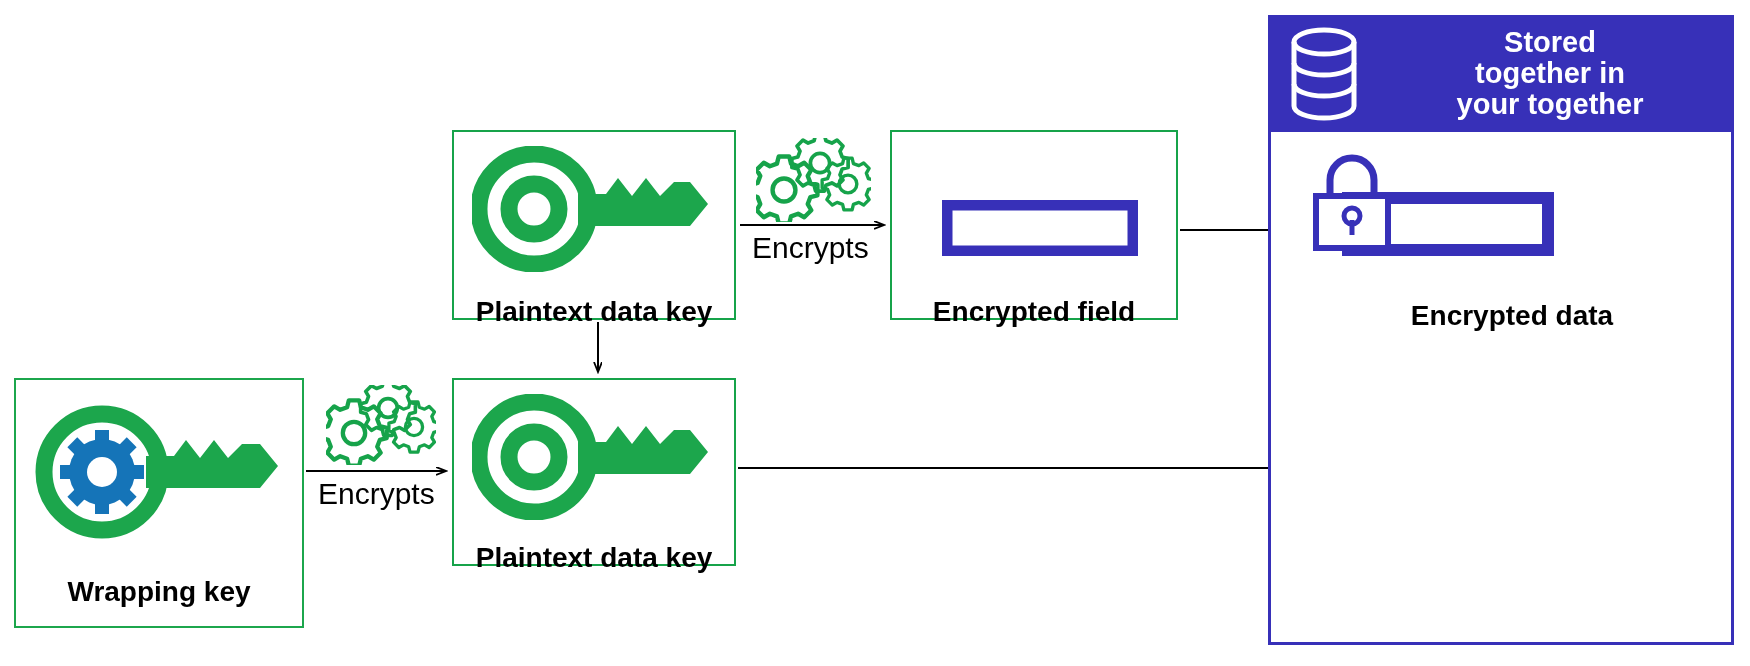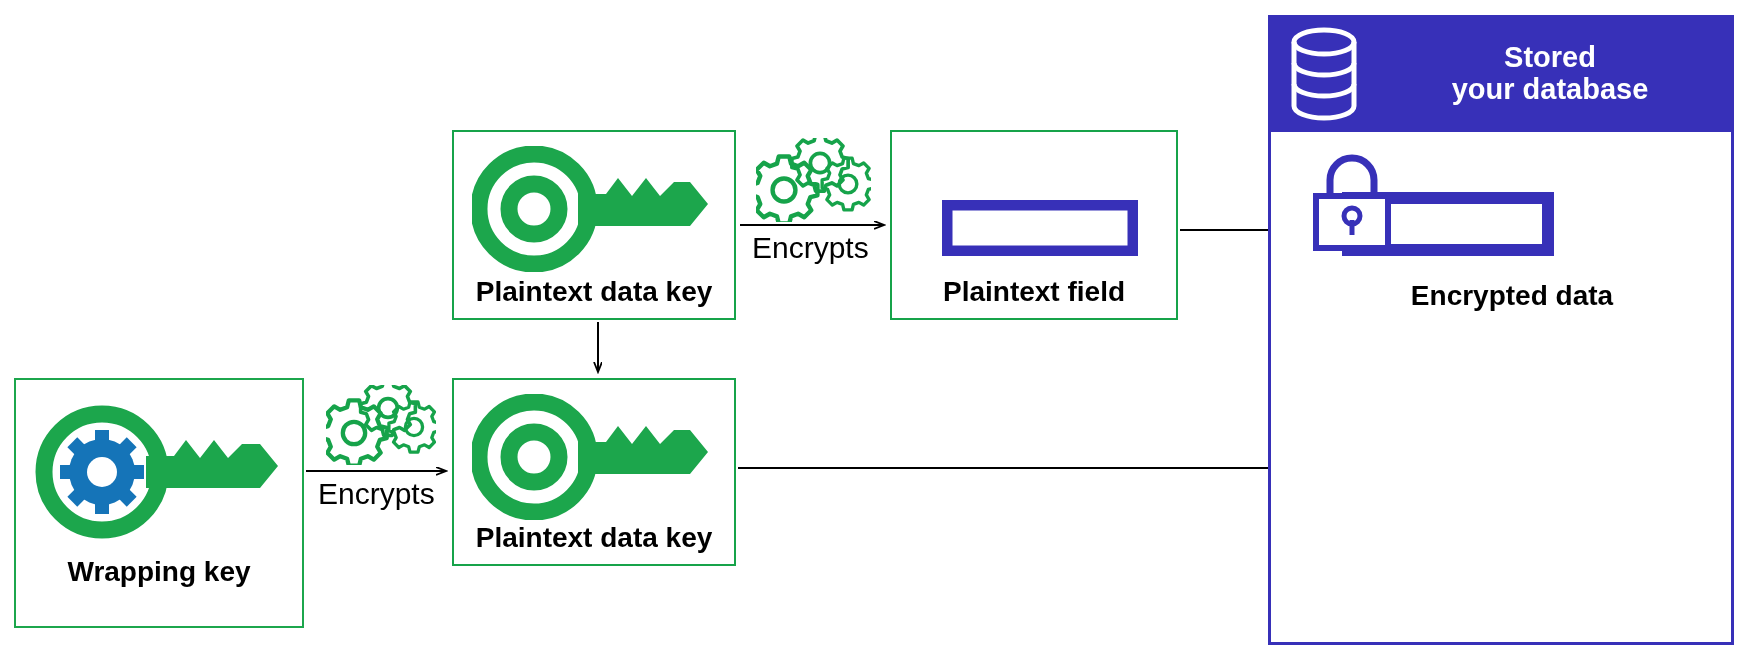--- a/index.html
+++ b/index.html
@@ -10,21 +10,21 @@
   }
   .stage{position:absolute;left:0;top:0;width:1750px;height:666px;}
 
   
   .box{position:absolute;box-sizing:border-box;background:#ffffff;}
   .box.green{border:2px solid #1CA64C;}
   .box.plainbox{border:2px solid #16A34A;}
 
   .caption{
     position:absolute;left:0;right:0;text-align:center;
-    font-weight:bold;color:#000000;white-space:nowrap;
+    font-weight:bold;color:#000000;white-space:nowrap;margin-top:20px;
   }
 
   
   .icon{position:absolute;}
   .icon svg{display:block;}
 
   
   .edge-label{
     position:absolute;white-space:nowrap;color:#000000;
     font-weight:normal;
@@ -197,39 +197,40 @@
     </svg>
   </div>
   <div class="edge-label" style="left:752px;top:231px;font-size:30px;">Encrypts</div>
 
   <div class="box plainbox" style="left:890px;top:130px;width:288px;height:190px;">
     <div class="icon" style="left:50px;top:68px;">
       <svg width="196" height="56" viewBox="0 0 196 56">
         <rect x="5" y="5" width="186" height="46" fill="none" stroke="#3730B8" stroke-width="11"></rect>
       </svg>
     </div>
-    <div class="caption" style="top:144px;font-size:28px;">Plaintext field</div>
+    <div class="caption" style="top:144px;font-size:28px;">Encrypted field</div>
   </div>
 
   <div class="db-container" style="left:1268px;top:15px;width:466px;height:630px;"></div>
 
   <div class="db-header" style="left:1268px;top:15px;width:466px;height:117px;">
     <div class="icon" style="position:relative;left:0;top:0;">
       <svg width="76" height="100" viewBox="0 0 76 100">
         <g fill="none" stroke="#ffffff" stroke-width="5">
           <ellipse cx="38" cy="18" rx="30" ry="12"></ellipse>
           <path d="M8 18 L8 82 A30 12 0 0 0 68 82 L68 18"></path>
           <path d="M8 39 A30 12 0 0 0 68 39"></path>
           <path d="M8 60 A30 12 0 0 0 68 60"></path>
         </g>
       </svg>
     </div>
     <div class="db-header-text" style="font-size:29px;">
       <div>Stored</div>
-      <div>your database</div>
+      <div>together in</div>
+      <div>your together</div>
     </div>
   </div>
 
   <div style="position:absolute;left:1292px;top:132px;width:440px;height:196px;">
     <div class="icon" style="left:16px;top:6px;">
       <svg width="250" height="130" viewBox="0 0 250 130">
 
         <rect x="40" y="60" width="200" height="52" fill="none" stroke="#3730B8" stroke-width="12"></rect>
 
         <g>

